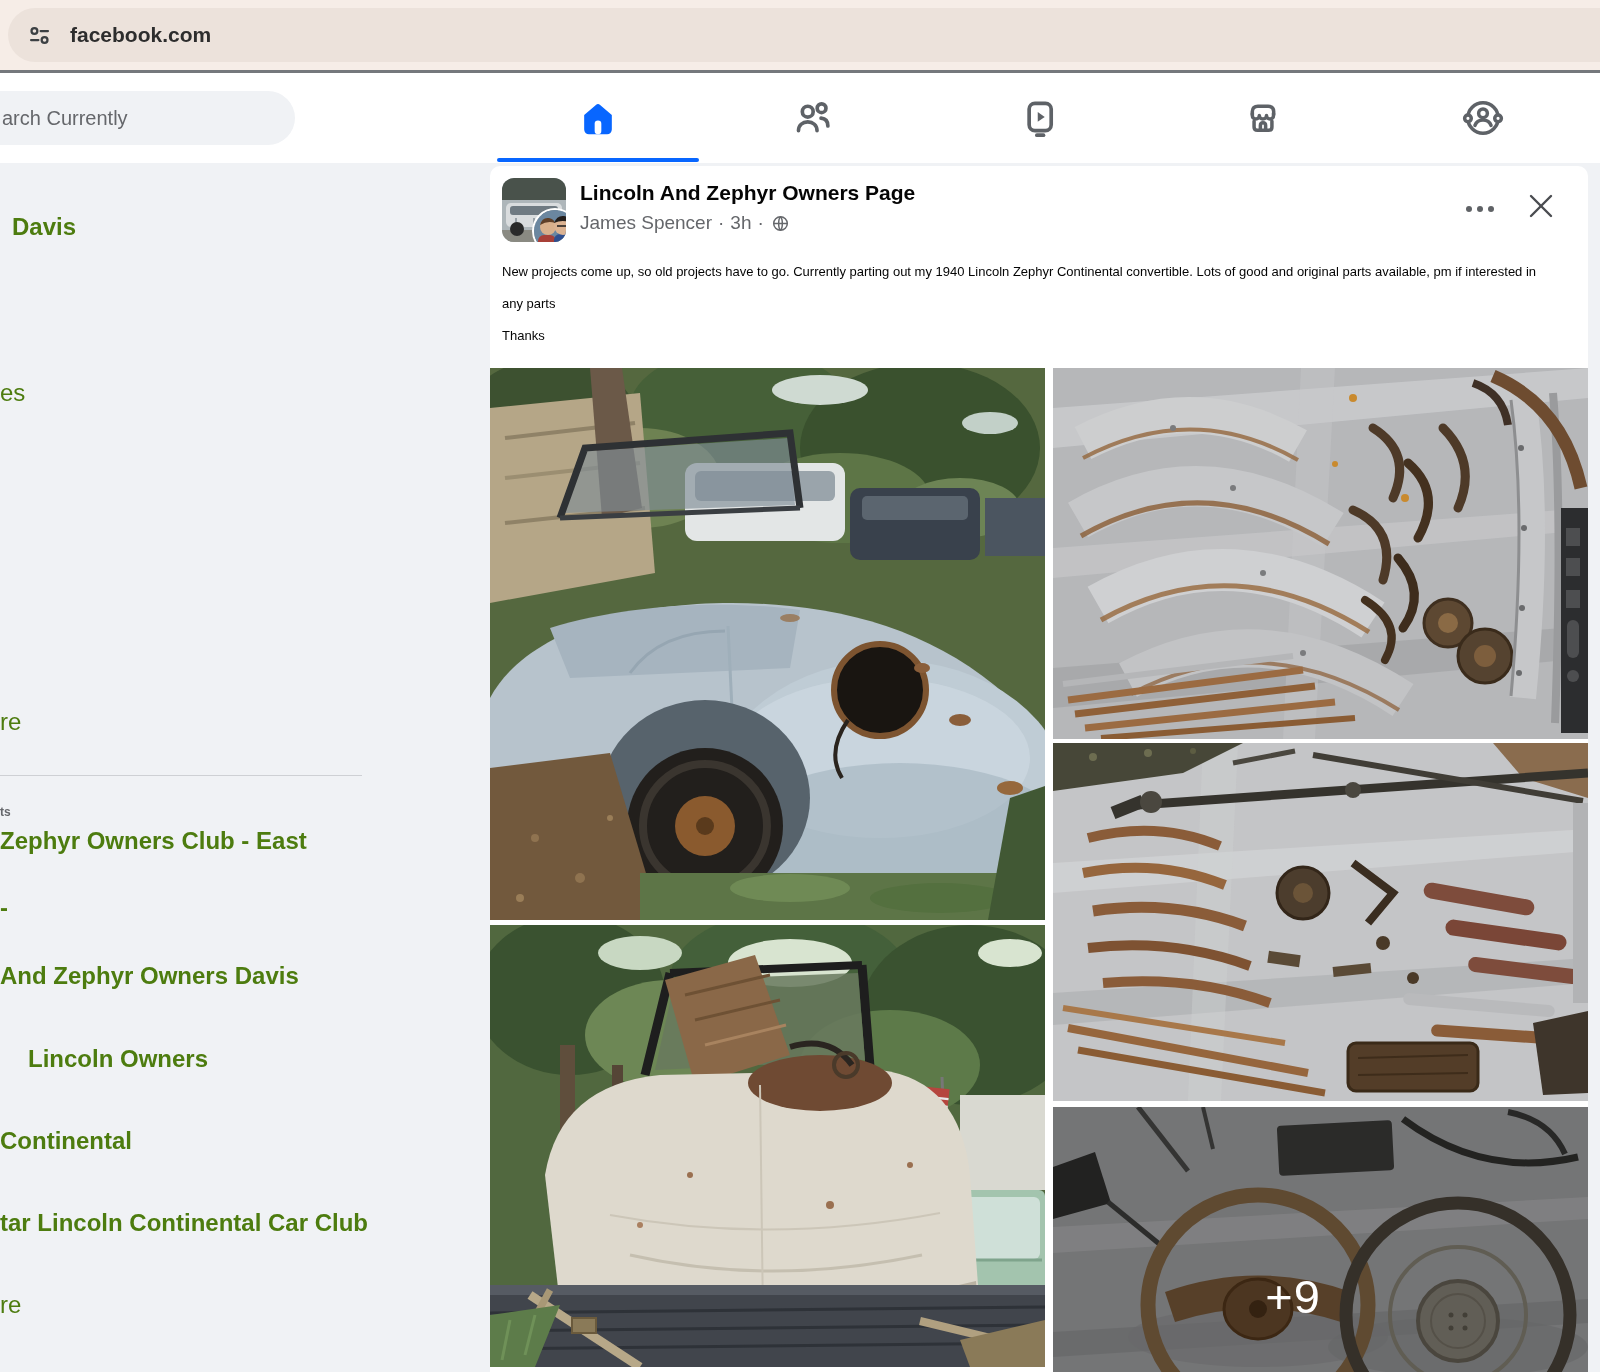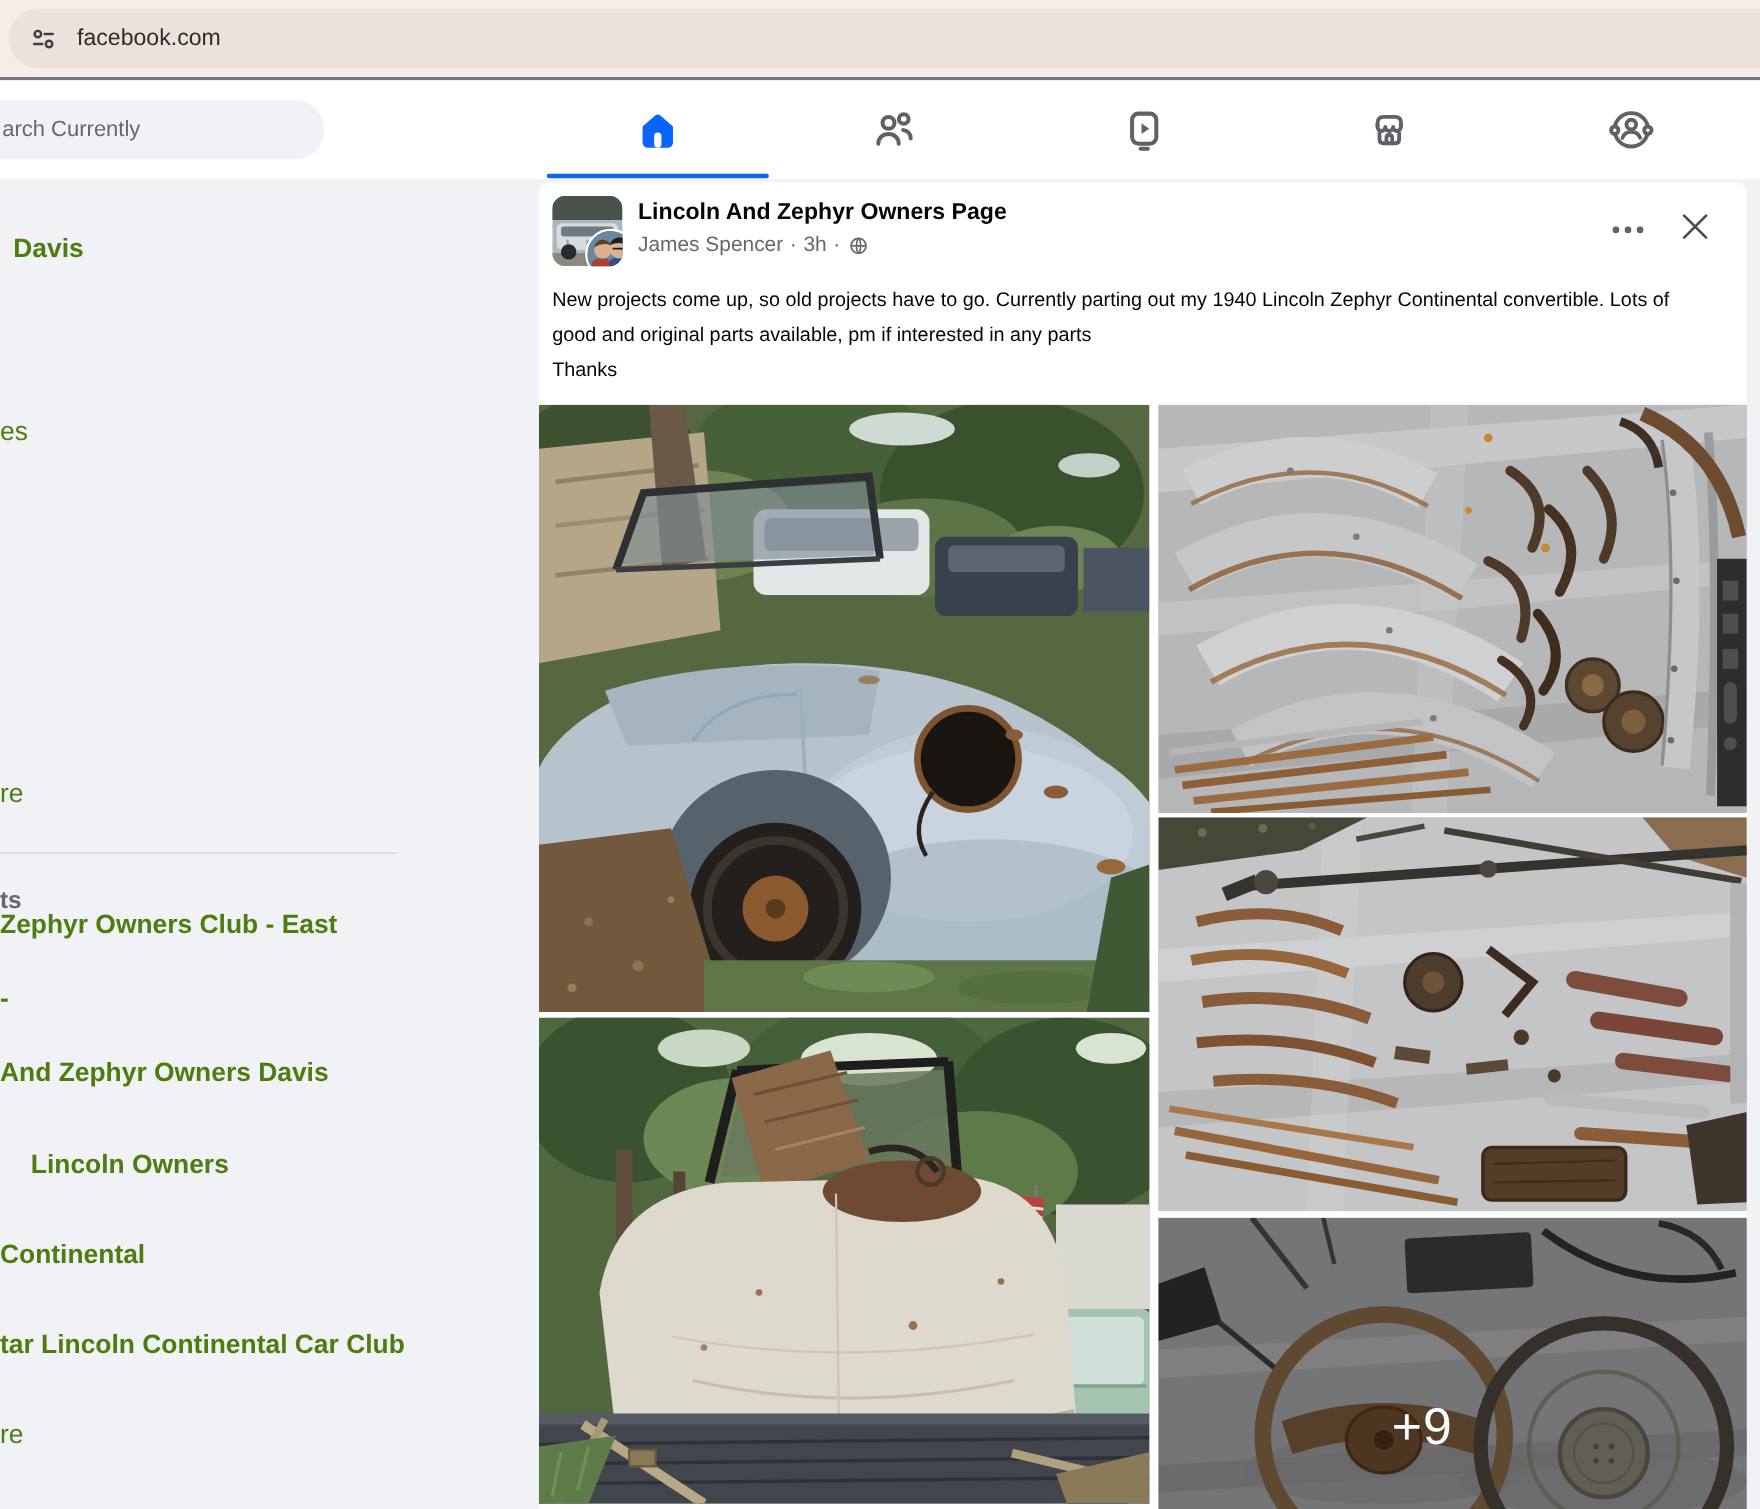--- a/index.html
+++ b/index.html
@@ -9,21 +9,21 @@
     background:#F0F2F5;font-family:"Liberation Sans",sans-serif;
     -webkit-font-smoothing:antialiased;
   }
   
   .browser-bar{position:absolute;left:0;top:0;width:1600px;height:70px;background:#F6EDE7;}
   .address-pill{
     position:absolute;left:8px;top:8px;width:1700px;height:54px;border-radius:27px;
     background:#ECE2DB;display:flex;align-items:center;padding-left:18px;
   }
   .tune-icon{width:27px;height:27px;flex:0 0 auto;}
-  .url-text{margin-left:17px;font-size:21px;color:#2d2d2d;}
+  .url-text{margin-left:17px;font-size:21px;color:#2d2d2d;font-weight:bold;}
   .browser-divider{position:absolute;left:0;top:70px;width:1600px;height:3px;background:#75787C;}
   
   .fb-header{position:absolute;left:0;top:73px;width:1600px;height:90px;background:#FFFFFF;}
   .search-pill{
     position:absolute;left:-62px;top:18px;width:357px;height:54px;border-radius:27px;
     background:#F0F2F5;display:flex;align-items:center;padding-left:64px;
   }
   .search-text{font-size:20px;color:#65676B;}
   .nav-tab{position:absolute;top:0;width:112px;height:90px;display:flex;align-items:center;justify-content:center;cursor:pointer;}
   .tab-home{left:542px;} .tab-friends{left:757px;} .tab-watch{left:984px;}
@@ -31,41 +31,41 @@
   .nav-icon{width:42px;height:42px;}
   .tab-underline{position:absolute;left:497px;top:85px;width:202px;height:4px;border-radius:2px;background:#0866FF;}
   
   .content{position:absolute;left:0;top:163px;width:1600px;height:1209px;background:#F0F2F5;}
   
   .side-item{position:absolute;font-size:24px;font-weight:600;color:#4d7c0f;white-space:nowrap;cursor:pointer;}
   .side-profile{left:12px;top:50px;}
   .side-memories{left:0;top:216px;font-weight:500;}
   .side-seemore1{left:0;top:545px;font-weight:500;}
   .side-divider{position:absolute;left:0;top:612px;width:362px;height:1px;background:#CED0D4;}
-  .side-shortcuts-h{left:0;top:642px;font-size:22px;font-weight:700;color:#65676B;}
+  .side-shortcuts-h{left:0;top:642px;font-size:12px;font-weight:700;color:#65676B;}
   .side-s0{left:0;top:664px;} .side-s0b{left:0;top:731px;}
   .side-s1{left:0;top:799px;} .side-s2{left:8px;top:882px;margin-left:20px;}
   .side-s3{left:0;top:964px;} .side-s4{left:0;top:1046px;}
   .side-seemore2{left:0;top:1128px;font-weight:500;}
   
   .card{position:absolute;left:490px;top:3px;width:1098px;height:1236px;background:#FFFFFF;border-radius:10px 10px 0 0;}
   .avatar{position:absolute;left:12px;top:12px;width:64px;height:64px;border-radius:12px;overflow:hidden;cursor:pointer;}
   .avatar-inset{
     position:absolute;left:30px;top:30px;width:46px;height:46px;border-radius:50%;
     overflow:hidden;border:2px solid #fff;cursor:pointer;
   }
   .page-name{position:absolute;left:90px;top:15px;font-size:21px;font-weight:700;color:#050505;cursor:pointer;white-space:nowrap;}
   .byline{position:absolute;left:90px;top:46px;font-size:19px;color:#65676B;display:flex;align-items:center;cursor:pointer;text-align:right;}
   .byline .sep{margin:0 6px;}
   .globe-icon{width:17px;height:17px;margin-left:2px;}
   .menu-dots{position:absolute;left:962px;top:24px;width:56px;height:38px;display:flex;align-items:center;justify-content:center;cursor:pointer;border-radius:8px;}
   .close-btn{position:absolute;left:1029px;top:18px;width:44px;height:44px;display:flex;align-items:center;justify-content:center;cursor:pointer;border-radius:8px;}
   .post-text{
     position:absolute;left:12px;top:90px;width:1048px;
-    font-size:18px;line-height:32px;color:#050505;white-space:pre-wrap;
+    font-size:13px;line-height:32px;color:#050505;white-space:pre-wrap;
   }
   
   .photo-grid{position:absolute;left:0;top:202px;width:1098px;height:1004px;background:#FFFFFF;}
   .tile{position:absolute;overflow:hidden;cursor:pointer;background:#c9cacc;}
   .tile svg{display:block;}
   .tile-1{left:0;top:0;width:555px;height:552px;}
   .tile-2{left:563px;top:0;width:535px;height:371px;}
   .tile-3{left:563px;top:375px;width:535px;height:358px;}
   .tile-4{left:0;top:557px;width:555px;height:442px;}
   .tile-5{left:563px;top:739px;width:535px;height:265px;}

